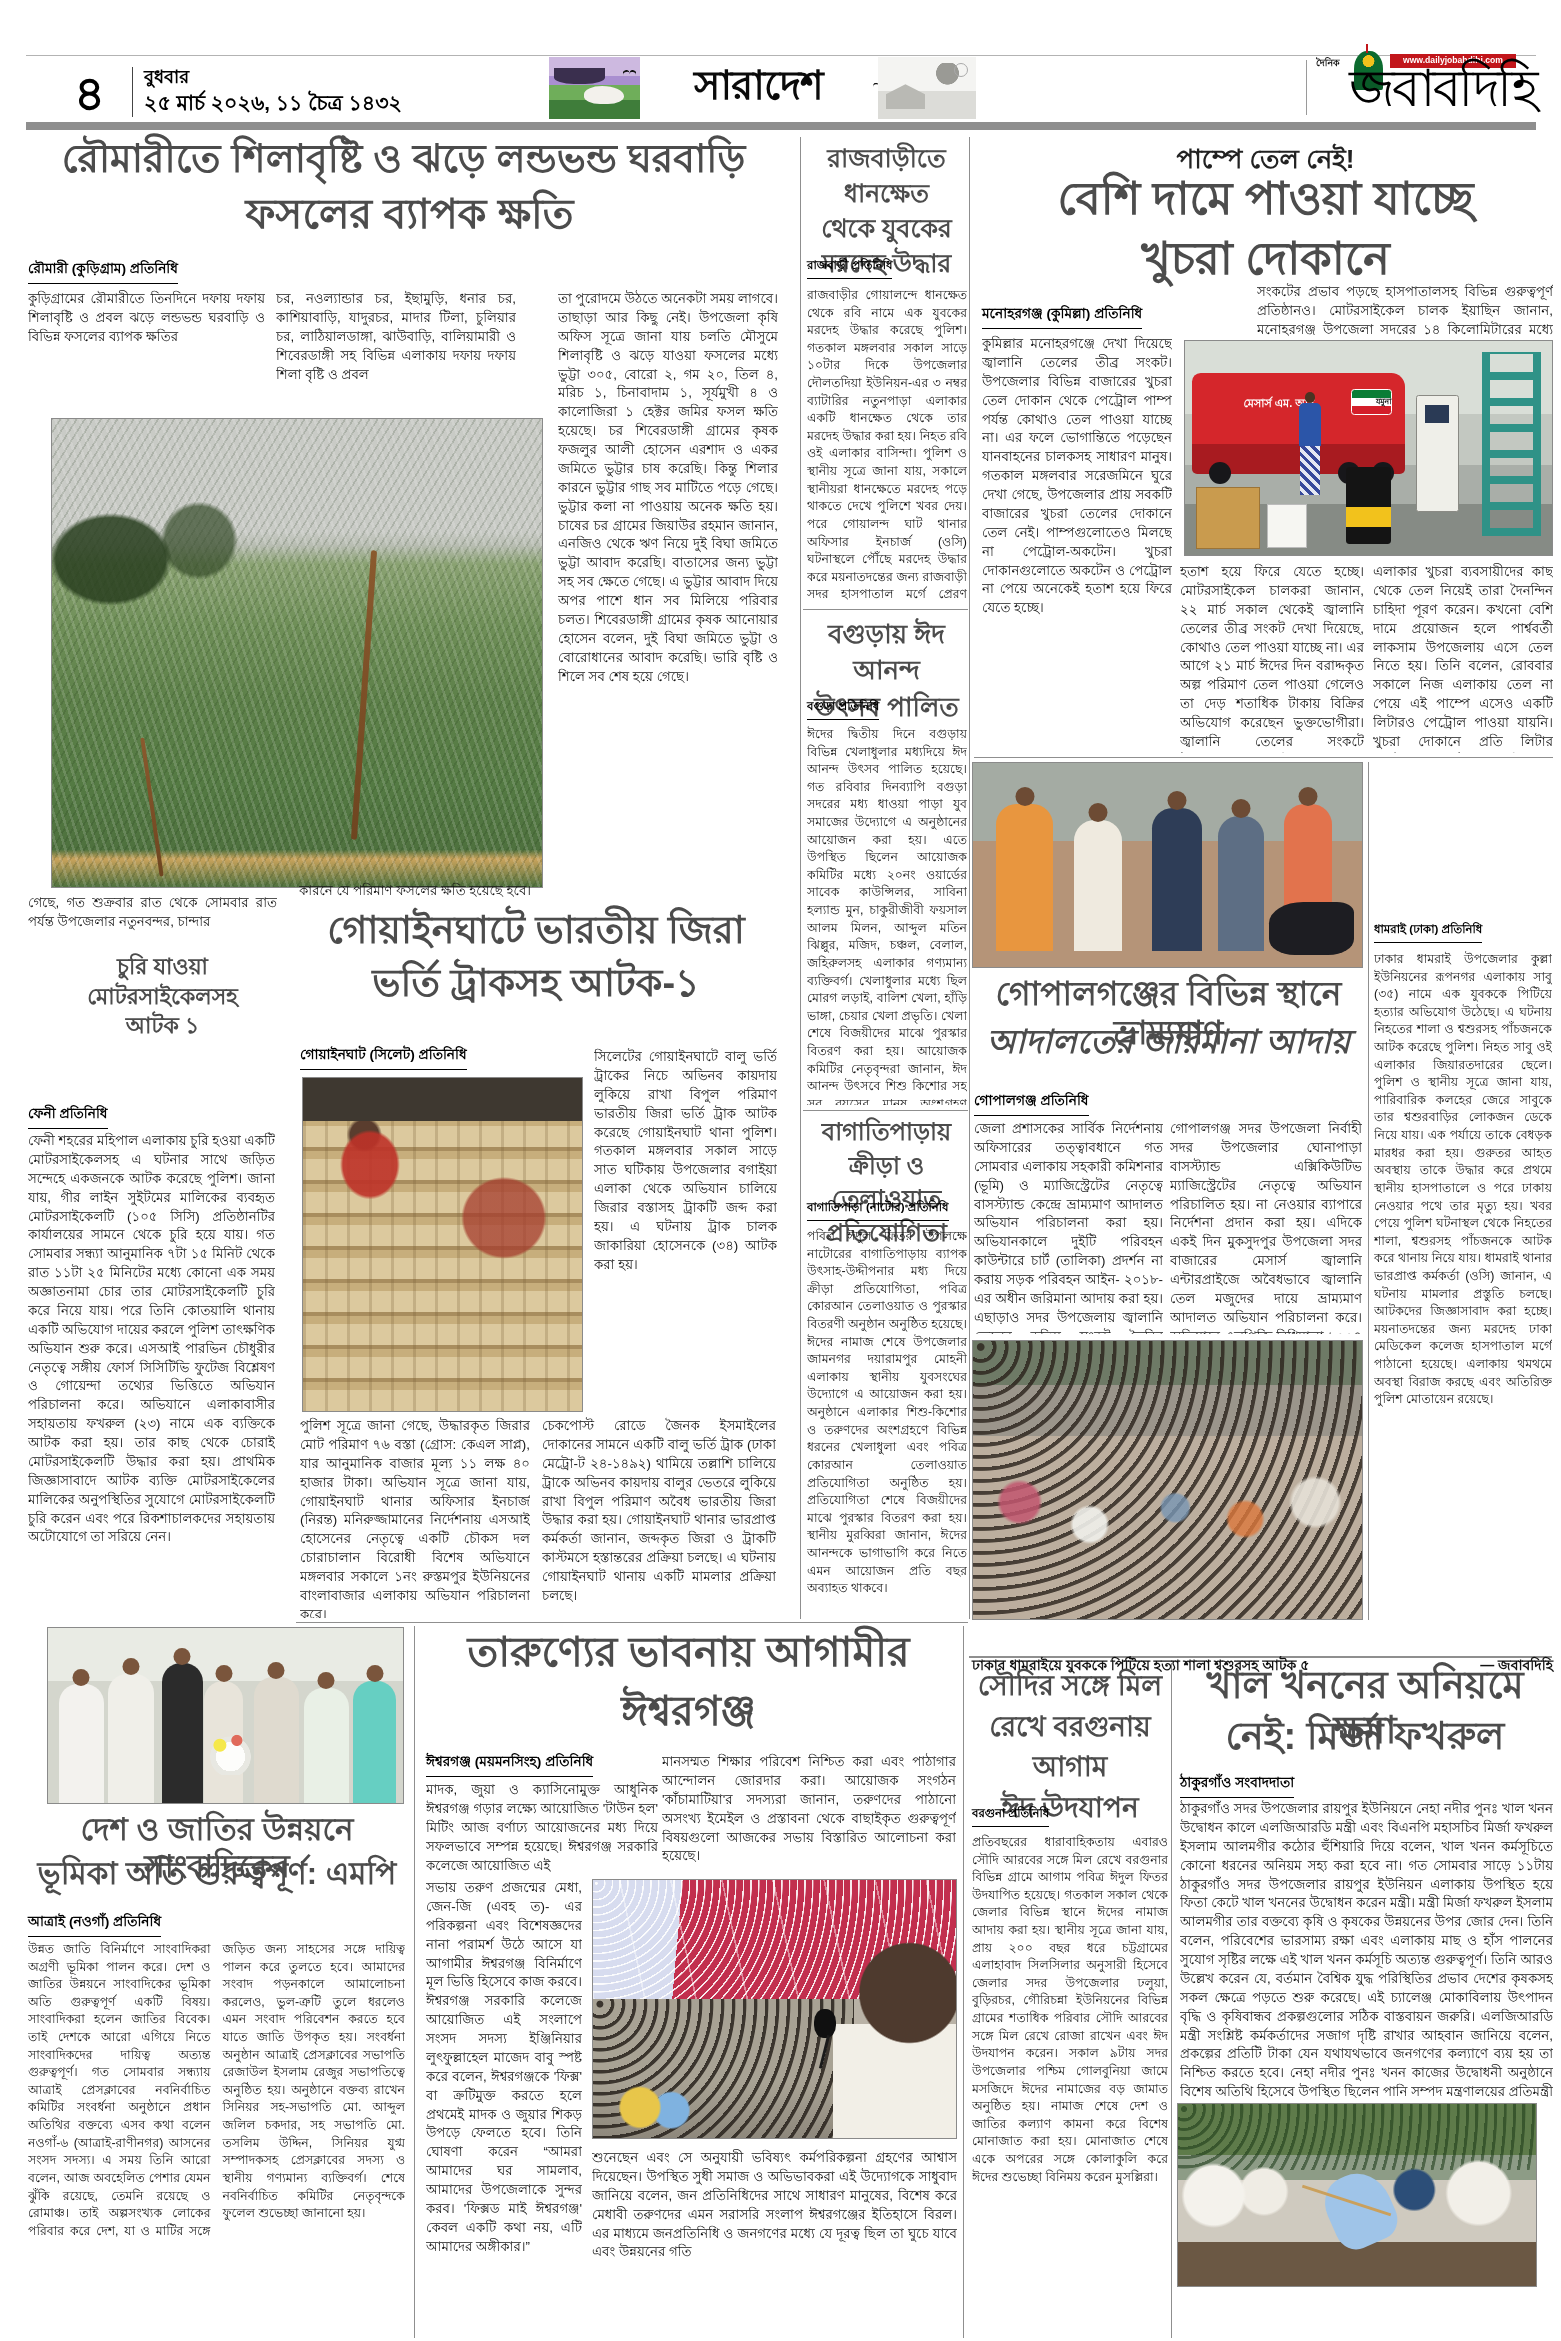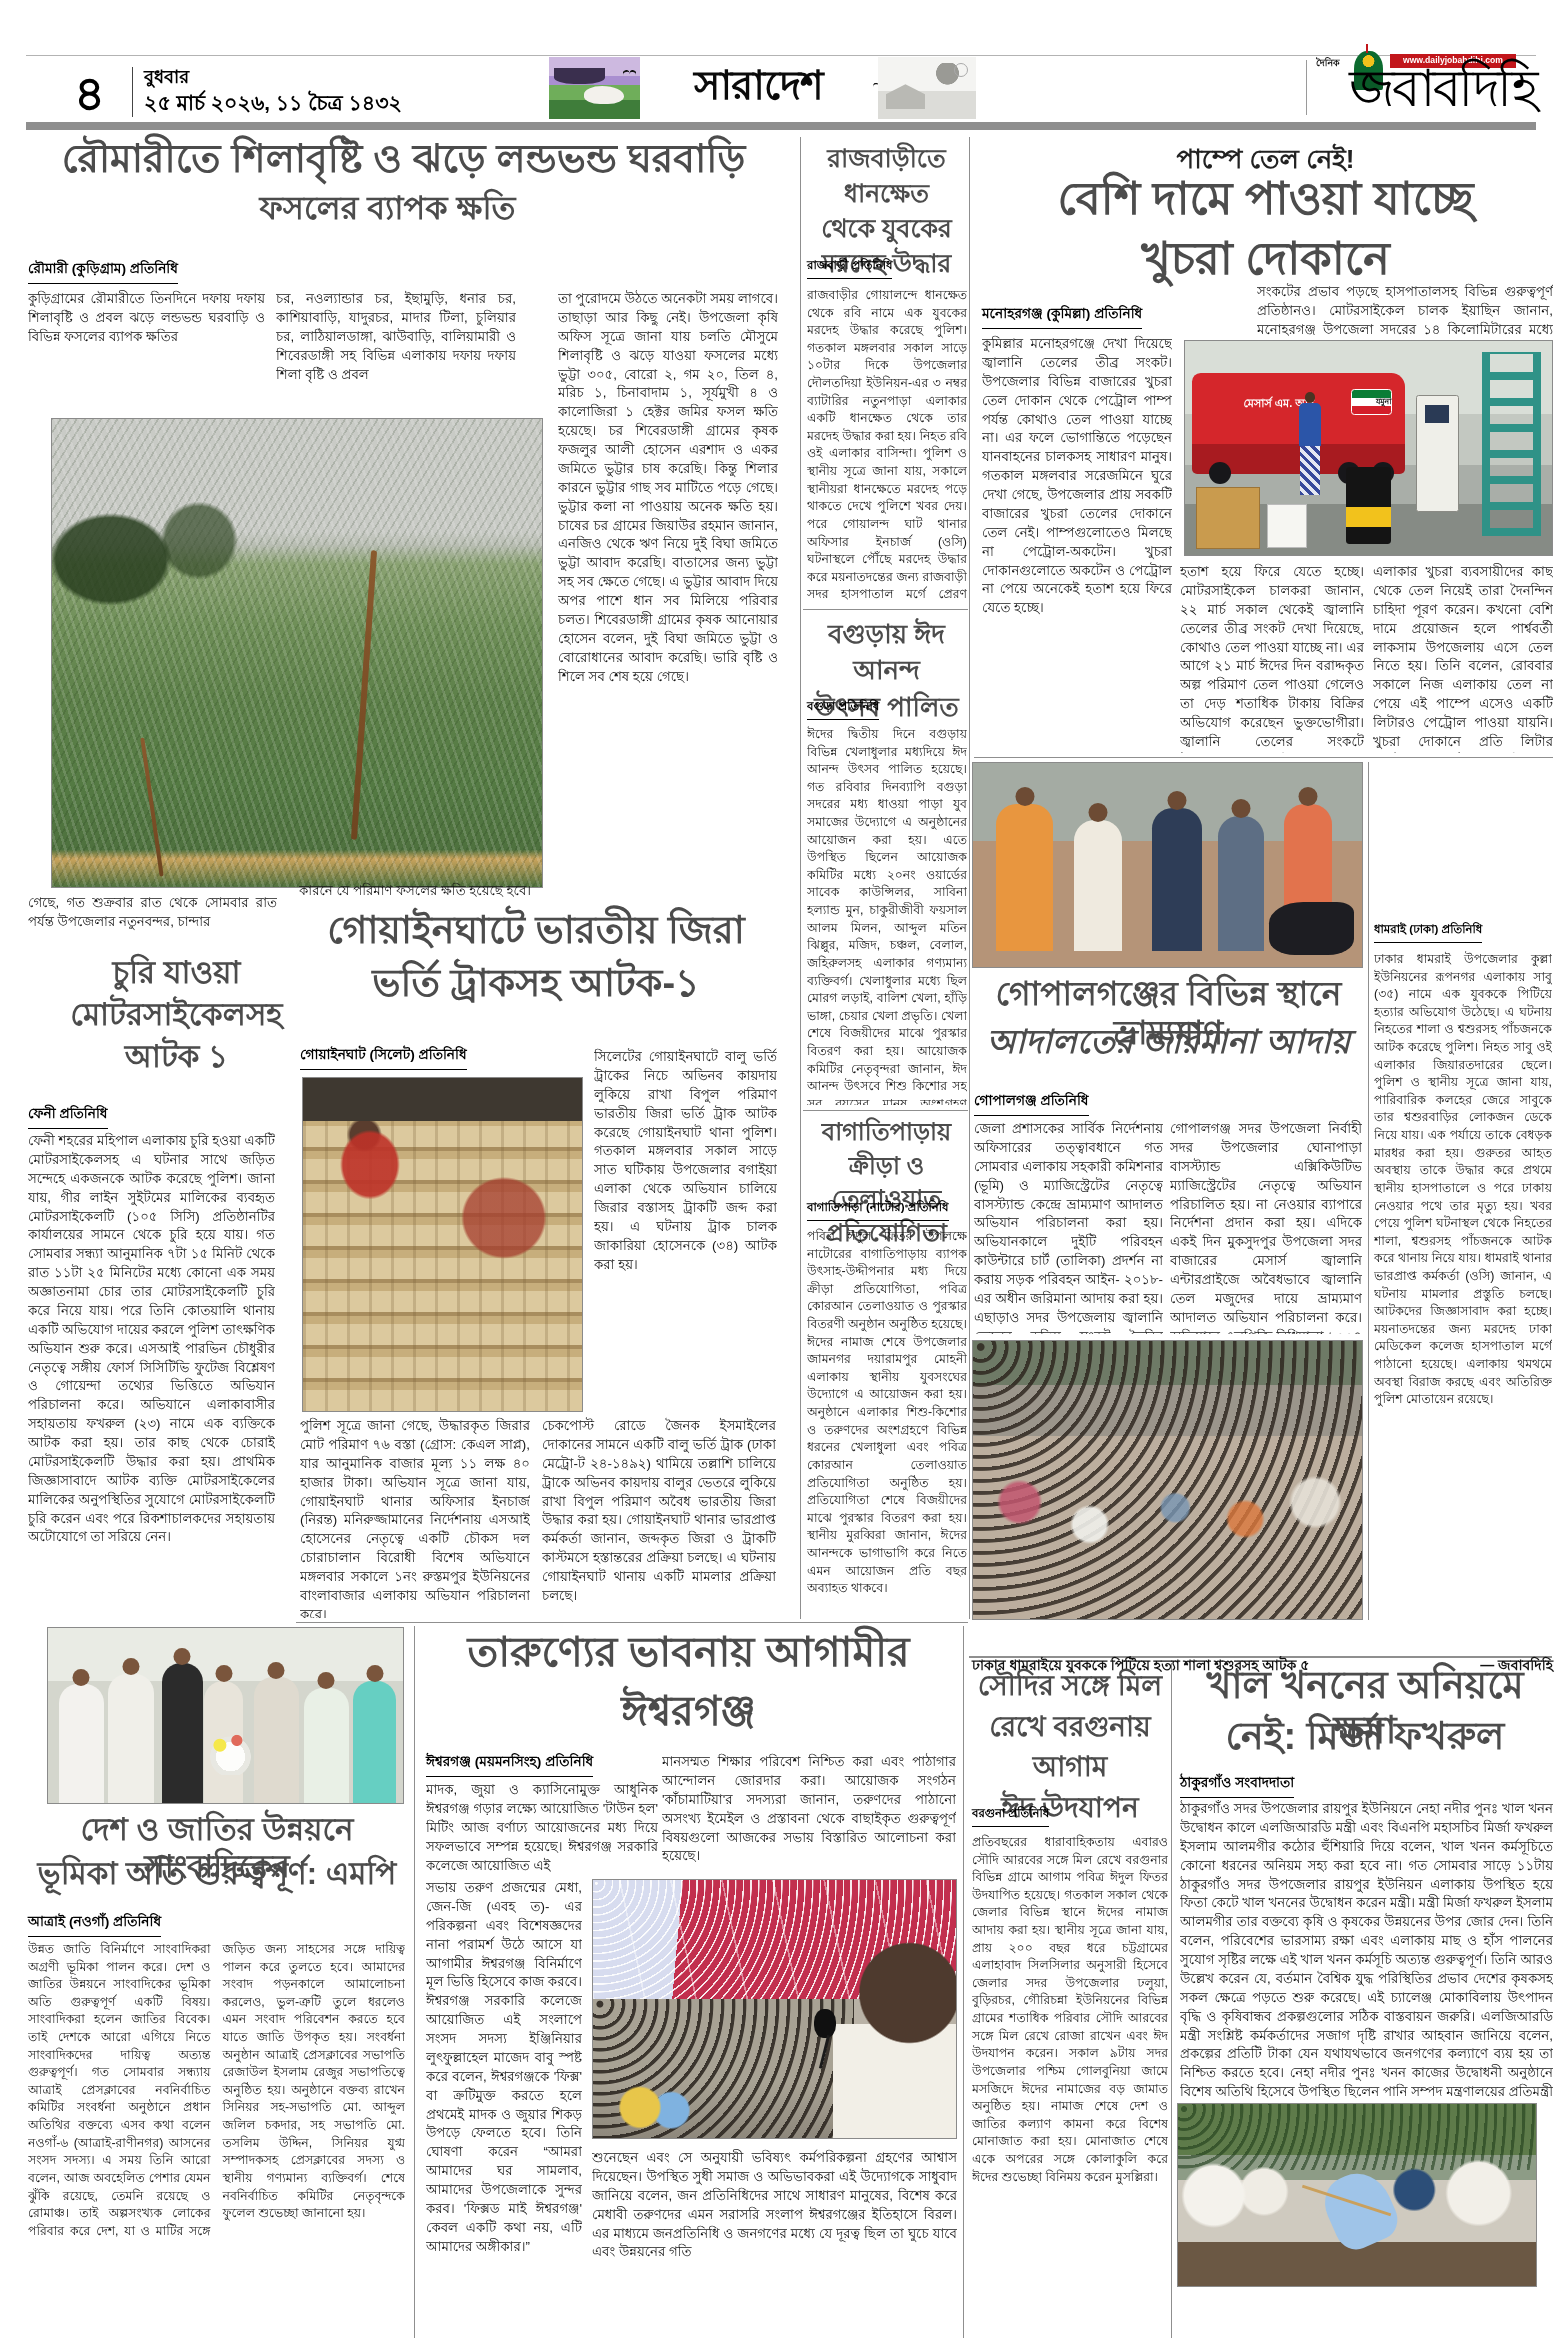--- a/index.html
+++ b/index.html
@@ -65,39 +65,39 @@
   #vr-bgl{left:963px;top:1626px;height:712px;}
   #vr-bgr{left:1171px;top:1663px;height:675px;}
   #hr-r1a{left:803px;top:609px;width:165px;}
   #hr-r1b{left:803px;top:1110px;width:165px;}
   #hr-mid{left:296px;top:1622px;width:672px;}
   #hr-right1{left:974px;top:757px;width:579px;}
   #hr-right2{left:969px;top:1656px;width:583px;height:1.7px;}
 
   
   #rm-h1{left:26px;top:136px;width:755px;font-size:39px;}
-  #rm-h2{left:10px;top:190px;width:755px;font-size:32px;}
+  #rm-h2{left:32px;top:190px;width:755px;font-size:41px;}
   #rm-by{left:28px;top:257px;}
   #rm-c1{left:28px;top:290px;width:237px;height:125px;}
   #rm-c2{left:276px;top:290px;width:240px;height:125px;}
   #rm-c3{left:558px;top:290px;width:220px;height:601px;}
   #rm-photo{left:51px;top:418px;width:492px;height:470px;background:
      radial-gradient(ellipse at 12% 30%,rgba(40,62,30,.85) 0 9%,transparent 10%),
      radial-gradient(ellipse at 30% 26%,rgba(52,74,40,.7) 0 7%,transparent 8%),
      repeating-linear-gradient(72deg,rgba(255,255,255,.14) 0 2.6px,transparent 2.6px 7.7px),
      repeating-linear-gradient(-58deg,rgba(26,48,18,.16) 0 1.7px,transparent 1.7px 6.9px),
      linear-gradient(180deg,#c9cbc6 0 24%,#b8bdb2 27%,#8aa272 31%,#6f8f58 44%,#5d8049 60%,#547a43 78%,#4e713e 92%,#c9a35c 94%,#4e713e 100%);}
   .stick{position:absolute;background:linear-gradient(#8a5a2e,#6e4520);border-radius:2.6px;}
   #stick1{left:63%;top:28%;width:6px;height:62%;transform:rotate(4deg);}
   #stick2{left:20%;bottom:2%;width:4.3px;height:30%;transform:rotate(-8deg);}
   #rm-bl{left:28px;top:894px;width:249px;height:51px;}
   #rm-br{left:299px;top:882px;width:477px;height:26px;}
 
   
-  #ch-h{left:40px;top:952px;width:273px;font-size:31px;line-height:1.35;}
+  #ch-h{left:26px;top:952px;width:273px;font-size:22px;line-height:1.35;}
   #ch-by{left:28px;top:1102px;}
   #ch-body{left:28px;top:1132px;width:247px;height:486px;}
 
   
   #ji-h1{left:296px;top:908px;width:480px;font-size:38px;}
   #ji-h2{left:296px;top:961px;width:480px;font-size:38px;}
   #ji-by{left:300px;top:1043px;}
   #ji-photo{left:302px;top:1077px;width:281px;height:335px;background:
      radial-gradient(ellipse at 24% 26%,rgba(190,50,40,.9) 0 9%,transparent 10%),
      radial-gradient(circle at 22% 17%,#5a3d2e 0 4%,transparent 5%),

